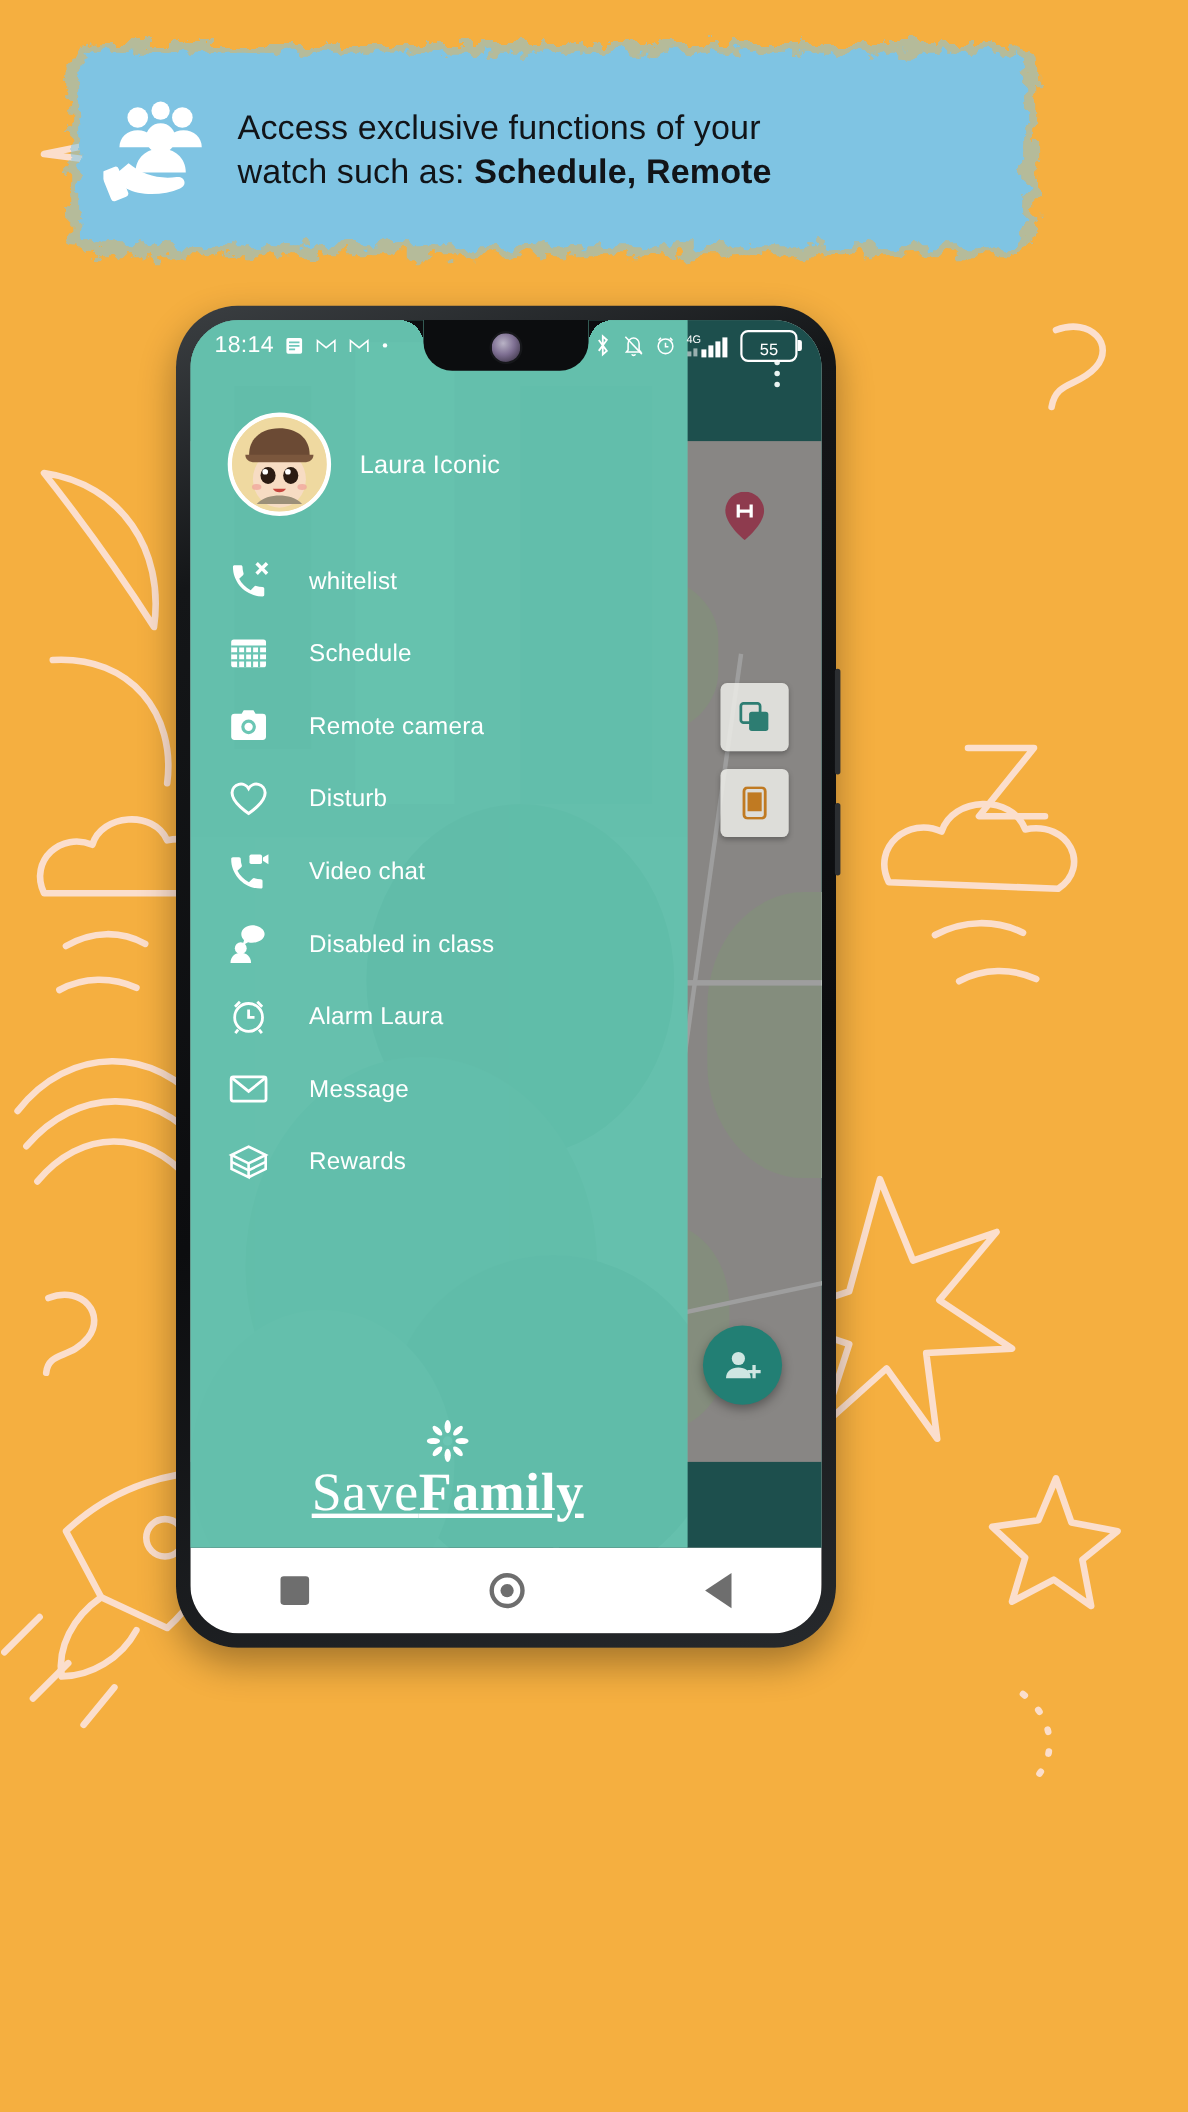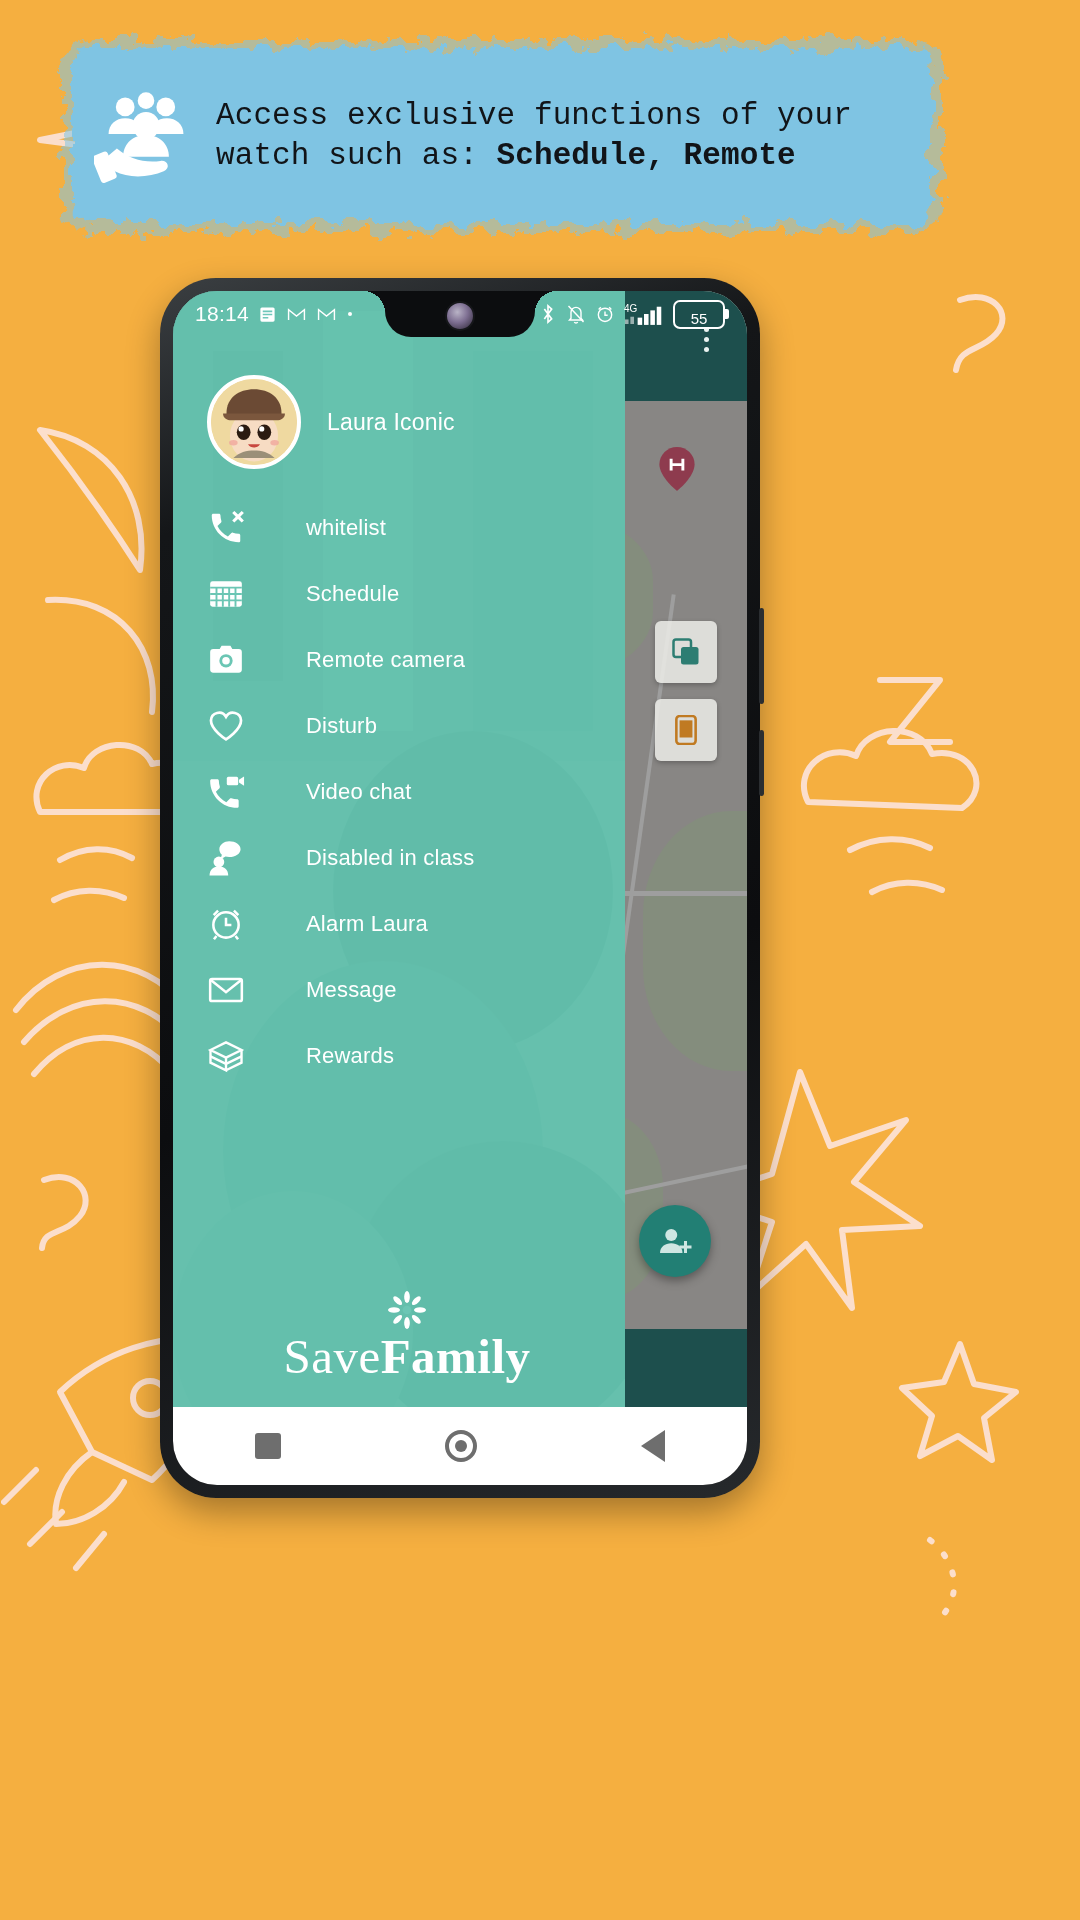--- a/index.html
+++ b/index.html
@@ -19,21 +19,21 @@
     background:#7FC4E3;
     border-radius:14px;
     filter:url(#rough);
   }
   #banner .blob::before{
     content:"";position:absolute;left:-10px;top:-9px;right:-10px;bottom:-9px;
     background:#7FC4E3;opacity:.55;border-radius:26px;
   }
   #banner-inner{
     position:absolute;inset:0;display:flex;align-items:center;gap:18px;
-    padding:6px 18px 6px 22px;box-sizing:border-box;font-family:Liberation Mono, monospace;
+    padding:6px 18px 6px 22px;box-sizing:border-box;
   }
   #banner-icon{width:104px;height:104px;flex:0 0 104px;}
   #banner-text{
     color:#111418;font-size:31px;line-height:1.26;letter-spacing:.1px;
     font-weight:400;
   }
   #banner-text b{font-weight:700;}
 
   
   #phone{
@@ -138,27 +138,27 @@
   }
   #avatar{
     width:94px;height:94px;border-radius:50%;overflow:hidden;
     border:4px solid #ffffff;box-sizing:border-box;background:#efd79a;
     position:relative;flex:0 0 94px;
   }
   #profile-name{color:#ffffff;font-size:23px;font-weight:400;letter-spacing:.2px;}
 
   #menu{position:absolute;left:0;right:0;top:176px;}
   .menu-item{
-    display:flex;align-items:center;height:66px;padding-left:34px;box-sizing:border-box;gap:25px;
+    display:flex;align-items:center;height:66px;padding-left:34px;box-sizing:border-box;
   }
   .menu-ico{width:52px;flex:0 0 52px;display:flex;align-items:center;color:#fff;}
   .menu-label{color:#ffffff;font-size:22px;font-weight:500;letter-spacing:.2px;padding-left:22px;}
 
   #logo{
-    position:absolute;left:16px;right:0;bottom:54px;text-align:center;color:#ffffff;
+    position:absolute;left:16px;right:0;bottom:54px;text-align:center;color:#ffffff;text-decoration:underline;
   }
   #logo-star{display:block;margin:0 auto 2px;width:40px;height:40px;}
   #logo-text{font-family:"Liberation Serif", serif;font-size:49px;line-height:1;letter-spacing:.5px;}
   #logo-text .fam{font-weight:700;}
 
   
   #navbar{
     height:78px;background:#ffffff;display:flex;align-items:center;justify-content:space-around;
     flex:0 0 78px;
   }

